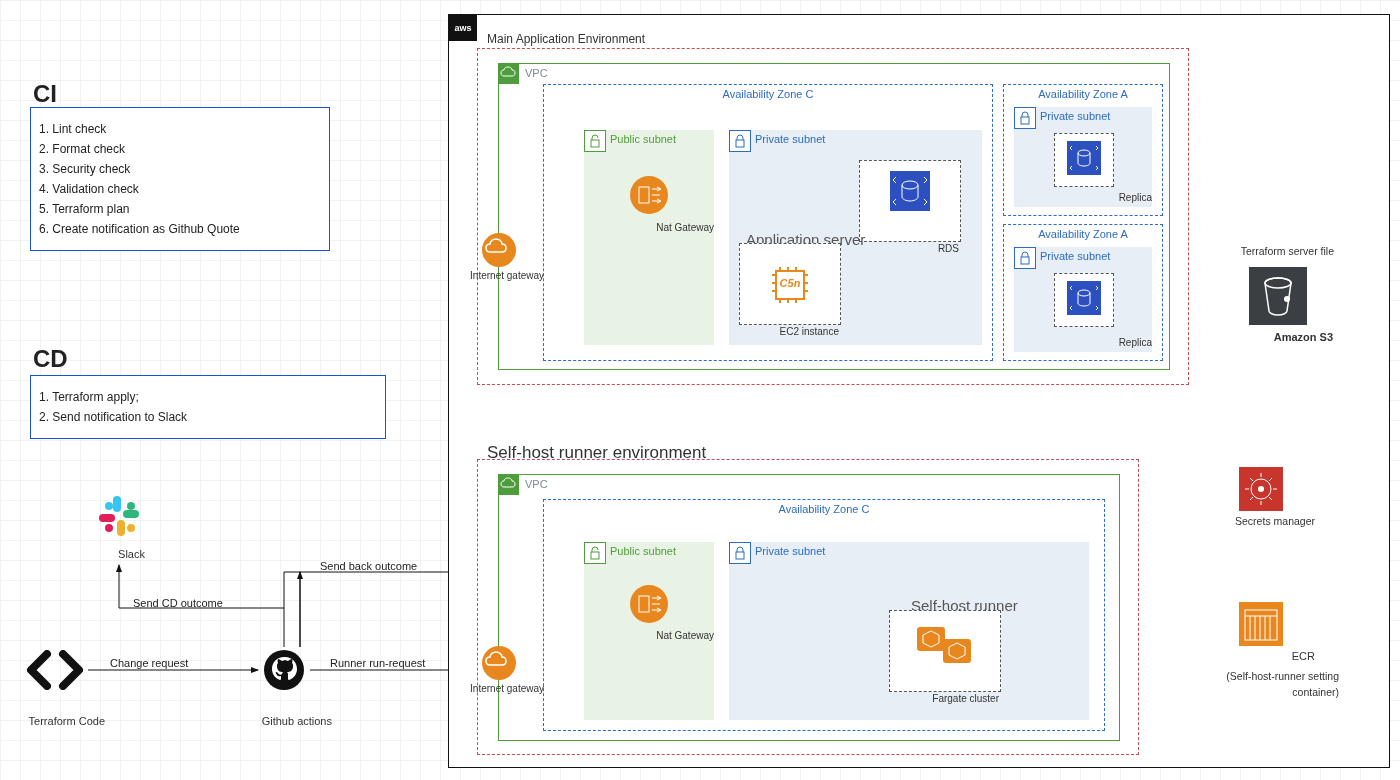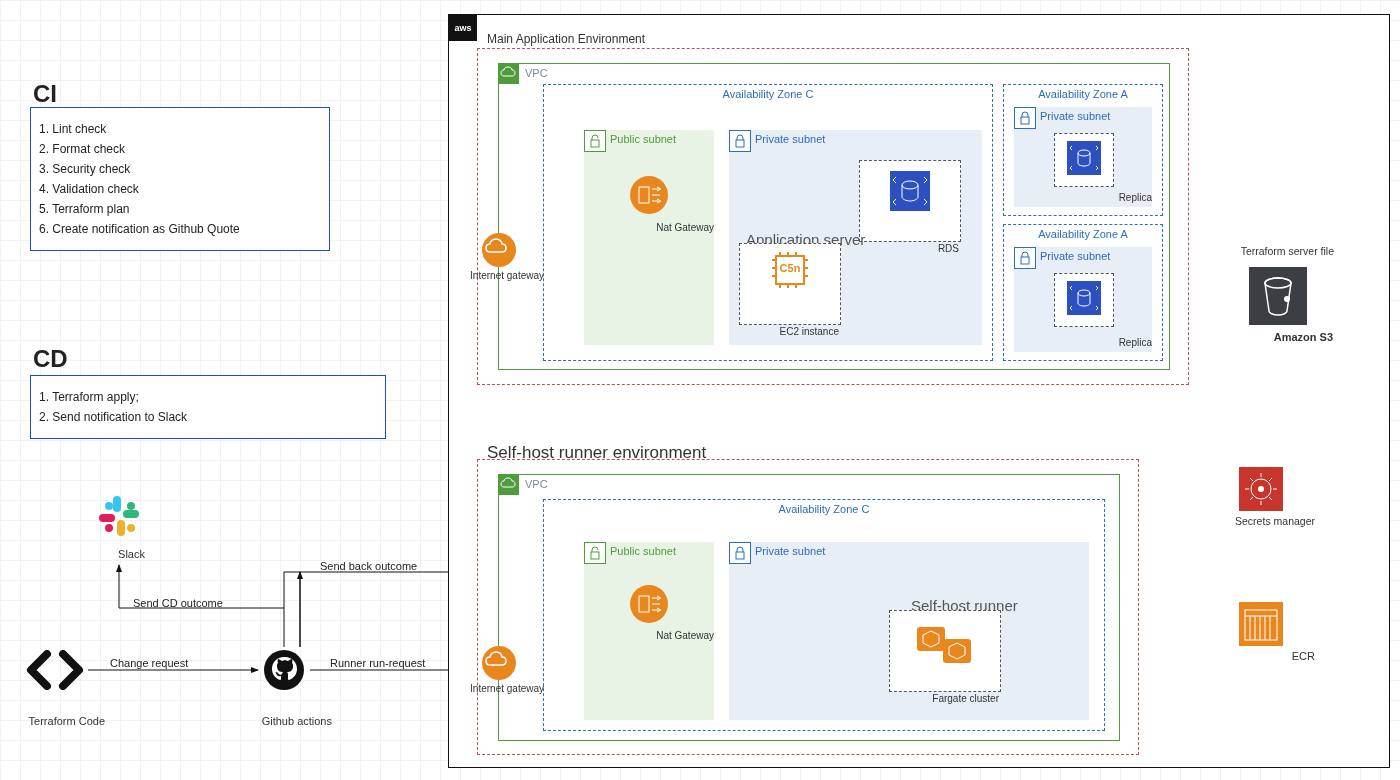--- a/index.html
+++ b/index.html
@@ -207,21 +207,21 @@
                   <ellipse cx="20" cy="14" rx="8" ry="4" fill="none" stroke="#fff"></ellipse>
                   <path d="M12 14v12c0 2 4 4 8 4s8-2 8-4V14" fill="none" stroke="#fff"></path>
                   <path d="M6 6l-3 3 3 3M34 6l3 3-3 3M6 34l-3-3 3-3M34 34l3-3-3-3" stroke="#fff" fill="none"></path>
                 </svg>
             </div>
           </div>
           <div class="abs label" style="left:130px; top:113px; width:100px; font-size:10px;">RDS</div>
 
           <div class="abs small" style="left:17px; top:101px;">Application server</div>
           <div class="abs thin-dash" style="left:10px; top:113px; width:100px; height:80px;">
-            <div class="abs" style="left:28px; top:4px;">
+            <div class="abs" style="left:28px; top:19px;font-style:italic;">
               <svg width="44" height="44">
                   <rect x="8" y="8" width="28" height="28" fill="#fff" stroke="#e8871e" stroke-width="2"></rect>
                   <g stroke="#e8871e" stroke-width="2">
                     <line x1="12" y1="4" x2="12" y2="8"></line>
                     <line x1="20" y1="4" x2="20" y2="8"></line>
                     <line x1="28" y1="4" x2="28" y2="8"></line>
                     <line x1="12" y1="36" x2="12" y2="40"></line>
                     <line x1="20" y1="36" x2="20" y2="40"></line>
                     <line x1="28" y1="36" x2="28" y2="40"></line>
                     <line x1="4" y1="12" x2="8" y2="12"></line>
@@ -378,13 +378,14 @@
         <g stroke="#fff">
           <line x1="11" y1="14" x2="11" y2="38"></line>
           <line x1="16" y1="14" x2="16" y2="38"></line>
           <line x1="21" y1="14" x2="21" y2="38"></line>
           <line x1="26" y1="14" x2="26" y2="38"></line>
           <line x1="31" y1="14" x2="31" y2="38"></line>
         </g>
       </svg>
   </div>
   <div class="abs label" style="left:760px; top:635px; width:106px; font-size:11px;">ECR</div>
+  <div class="abs label" style="left:740px; top:654px; width:150px; font-size:10.5px; line-height:1.5;">(Self-host-runner setting container)</div>
 </div>
 
 </body></html>

